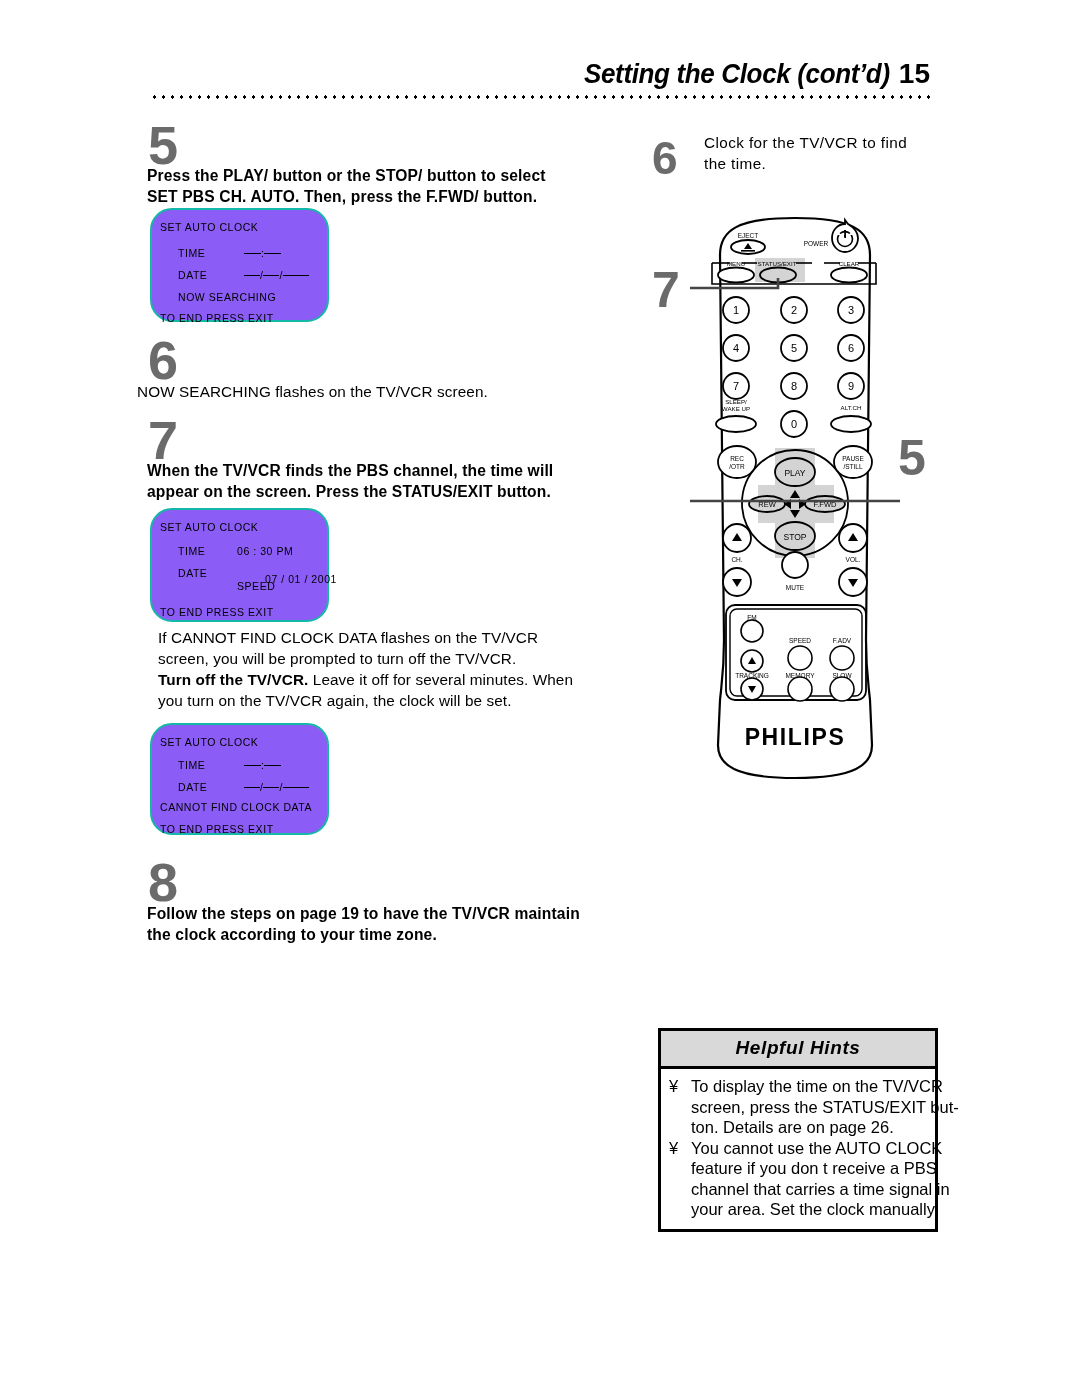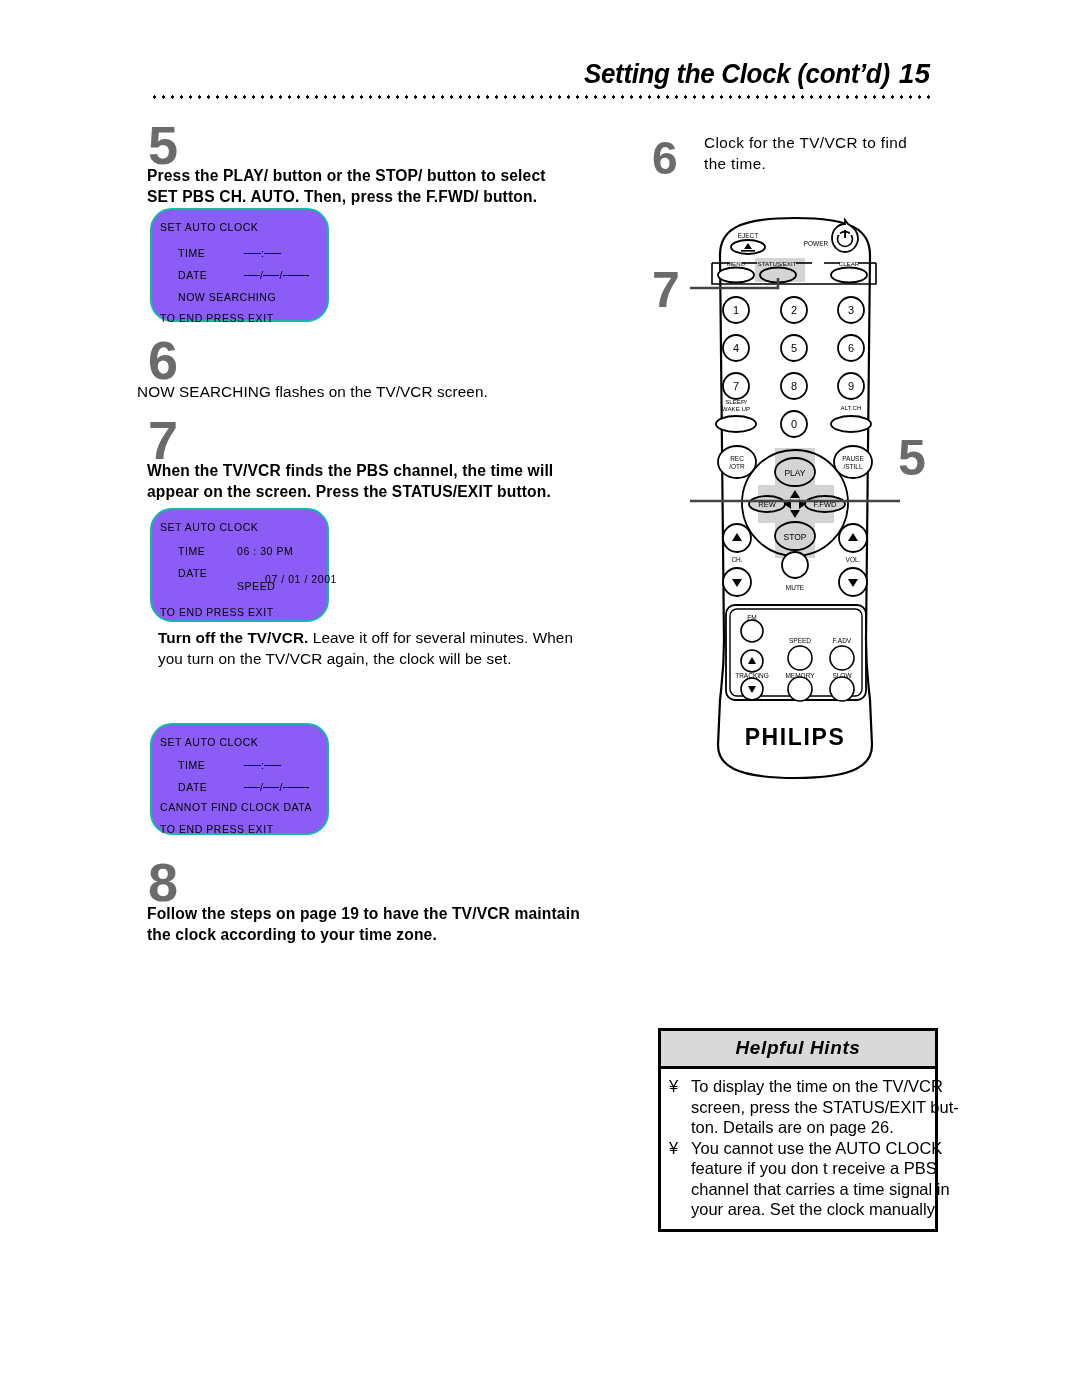--- a/index.html
+++ b/index.html
@@ -5,21 +5,21 @@
   html,body{margin:0;padding:0;background:#fff;}
   body{width:1080px;height:1397px;position:relative;overflow:hidden;
        font-family:"Liberation Sans",sans-serif;color:#000;}
 
   
   #page-header{position:absolute;left:150px;top:58px;width:780px;text-align:right;}
   #page-header .title{
     display:inline-block;font-style:italic;font-weight:bold;font-size:28px;
     letter-spacing:-0.4px;font-family:"Liberation Sans",sans-serif;
     transform:scaleX(0.93);transform-origin:right center;}
-  #page-header .pageno{display:inline-block;font-style:italic;font-weight:bold;
+  #page-header .pageno{display:inline-block;font-weight:bold;
     font-size:28px;margin-left:9px;}
   #rule{position:absolute;left:150px;top:95px;width:780px;height:4px;
     background-image:radial-gradient(circle closest-side,#000 88%,transparent 90%);
     background-size:9px 4px;background-repeat:repeat-x;}
 
   
   .stepnum{position:absolute;font-size:54px;font-weight:bold;color:#6b6b6b;
     line-height:54px;font-family:"Liberation Sans",sans-serif;}
   .stepnum.small{font-size:46px;line-height:46px;}
 
@@ -92,20 +92,22 @@
   <div class="ln edge" style="top:11px;">SET AUTO CLOCK</div>
   <div class="ln ind" style="top:35px;">TIME</div>
   <div class="ln" style="left:85px;top:35px;">06 : 30 PM</div>
   <div class="ln ind" style="top:57px;">DATE</div>
   <div class="ln" style="left:85px;top:63px;padding-left:28px;">07 / 01 / 2001</div>
   <div class="ln" style="left:85px;top:70px;">SPEED</div>
   <div class="ln edge" style="top:96px;">TO END PRESS EXIT</div>
 </div>
 
 <div class="btxt" style="left:158px;top:627px;width:500px;">
+  <div class="b">If CANNOT FIND CLOCK DATA flashes on the TV/VCR</div>
+  <div class="b">screen, you will be prompted to turn off the TV/VCR.</div>
   <div><b>Turn off the TV/VCR.</b><span> Leave it off for several minutes. When</span></div>
   <div>you turn on the TV/VCR again, the clock will be set.</div>
 </div>
 
 <div class="osd" id="osd3" style="left:150px;top:723px;width:175px;height:108px;">
   <div class="ln edge" style="top:11px;">SET AUTO CLOCK</div>
   <div class="ln ind" style="top:34px;">TIME</div>
   <div class="ln" style="left:92px;top:34px;"><span class="dash" style="width:17px;"></span>:<span class="dash" style="width:17px;"></span></div>
   <div class="ln ind" style="top:56px;">DATE</div>
   <div class="ln" style="left:92px;top:56px;"><span class="dash" style="width:16px;"></span>/<span class="dash" style="width:16px;"></span>/<span class="dash" style="width:26px;"></span></div>

